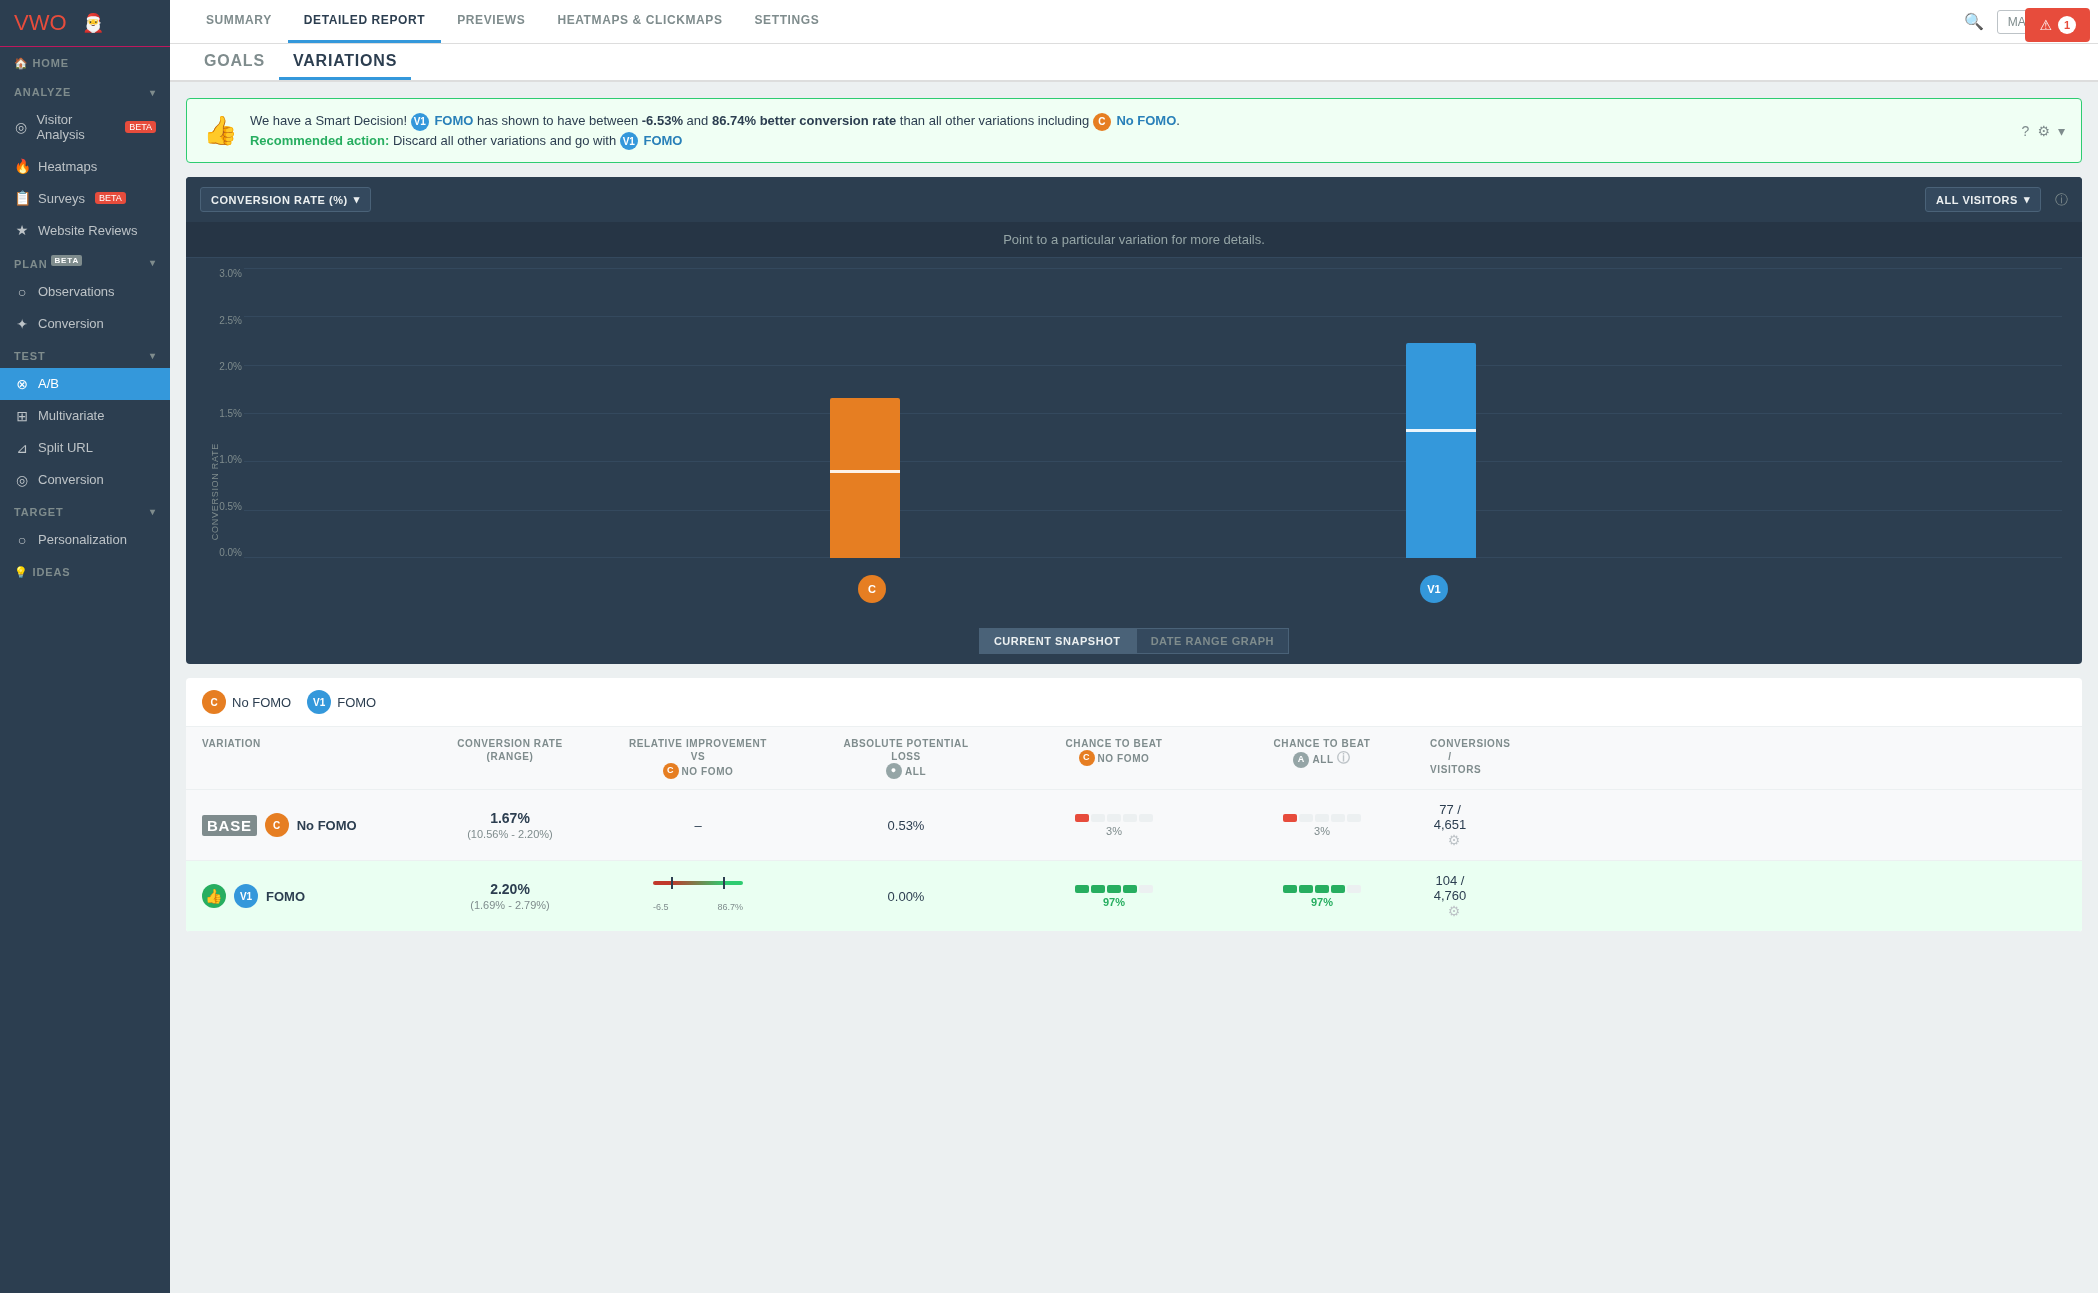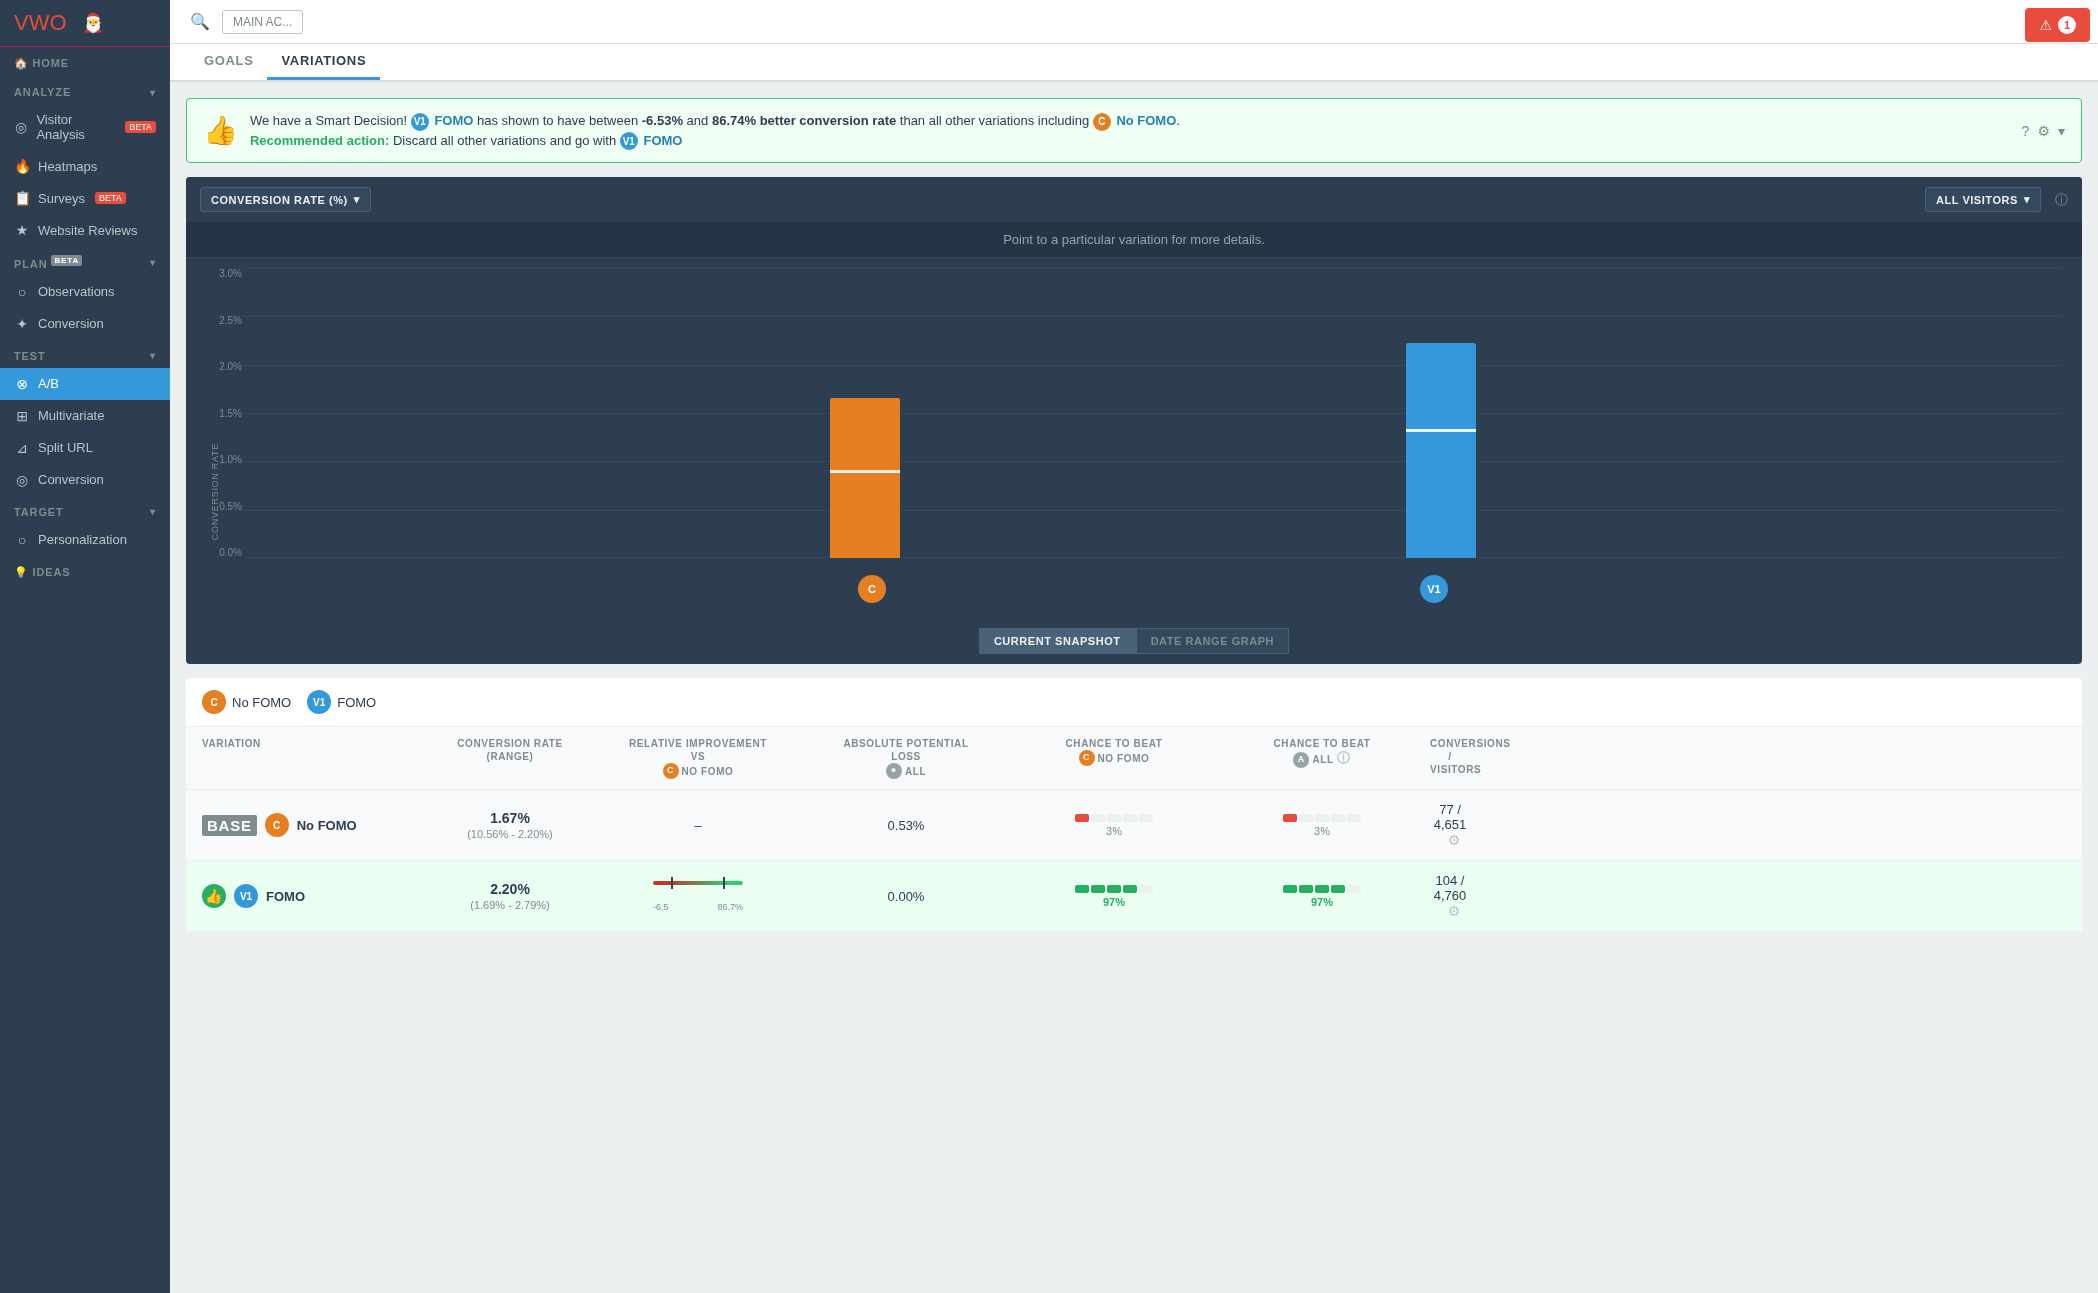--- a/index.html
+++ b/index.html
@@ -111,21 +111,21 @@
       padding: 0 20px;
       display: flex;
       align-items: center;
       height: 38px;
     }
     .subtab {
       padding: 0 14px;
       height: 100%;
       display: flex;
       align-items: center;
-      font-size: 13px;
+      font-size: 16px;
       font-weight: 600;
       color: #7f8c8d;
       cursor: pointer;
       letter-spacing: 0.05em;
       border-bottom: 3px solid transparent;
     }
     .subtab.active { color: #2c3e50; border-bottom-color: #3498db; }
 
     
     .content { flex: 1; overflow-y: auto; padding: 16px; }
@@ -399,20 +399,37 @@
 </nav>
 
 <div class="main">
 
   <button class="alert-btn">
     <span>⚠</span>
     <span class="badge">1</span>
   </button>
 
   <div class="topnav">
+    <div class="topnav-tabs">
+      <div class="topnav-tab">
+        <span>SUMMARY</span>
+      </div>
+      <div class="topnav-tab active">
+        <span>DETAILED REPORT</span>
+      </div>
+      <div class="topnav-tab">
+        <span>PREVIEWS</span>
+      </div>
+      <div class="topnav-tab">
+        <span>HEATMAPS &amp; CLICKMAPS</span>
+      </div>
+      <div class="topnav-tab">
+        <span>SETTINGS</span>
+      </div>
+    </div>
     <div class="topnav-right">
       <span class="search-icon">🔍</span>
       <button class="main-account-btn">MAIN AC...</button>
     </div>
   </div>
 
   <div class="subtabs">
     <div class="subtab">
       <span>GOALS</span>
     </div>

